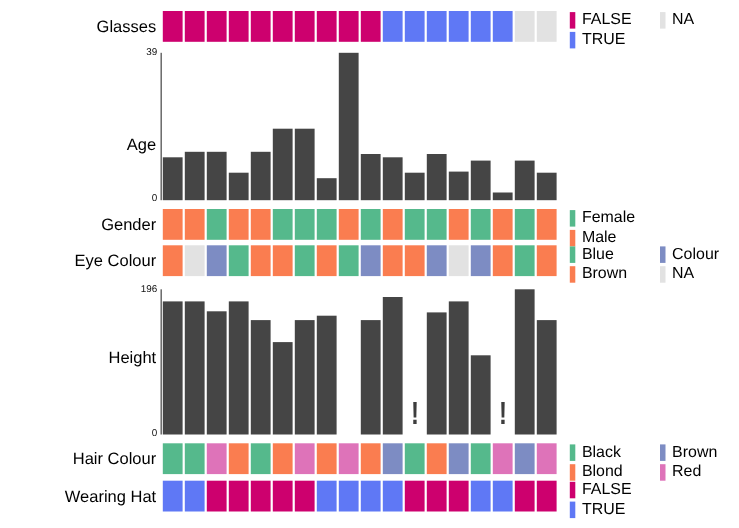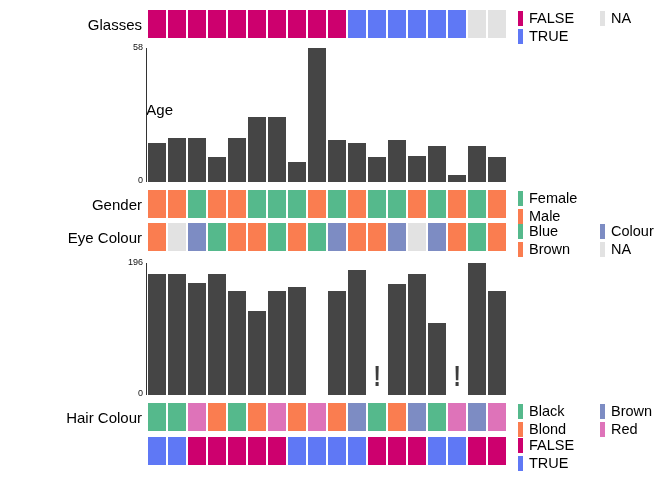--- a/index.html
+++ b/index.html
@@ -17,26 +17,28 @@
   .legend-item{position:absolute;height:15px;display:flex;align-items:center;}
   .legend-swatch{width:5px;height:15px;margin-right:6px;flex:0 0 auto;}
   .legend-text{font-size:14.5px;color:#000;white-space:nowrap;line-height:1;}
 </style>
 </head>
 <body>
 
 <div class="stage">
 
   <div class="row-label" style="top:17px;">Glasses</div>
-  <div class="row-label" style="top:102px;margin-left:31px;">Age</div>
+  <div class="row-label" style="top:124px;">Age</div>
   <div class="row-label" style="top:230px;">Eye Colour</div>
   <div class="row-label" style="top:197px;">Gender</div>
+  <div class="row-label" style="top:318px;">Height</div>
   <div class="row-label" style="top:410px;">Hair Colour</div>
-
-  <div class="axis-num" style="left:103px;top:42px;">58</div>
+  <div class="row-label" style="top:444px;">Wearing Hat</div>
+
+  <div class="axis-num" style="left:103px;top:42px;">39</div>
   <div class="axis-num" style="left:103px;top:175px;">0</div>
   <div class="axis-line" style="left:146px;top:48px;height:134px;"></div>
 
   <div class="axis-num" style="left:103px;top:257px;text-align:right;">196</div>
   <div class="axis-num" style="left:103px;top:388px;">0</div>
   <div class="axis-line" style="left:146px;top:263px;height:132px;"></div>
 
   <div id="gen">
       <div class="tile" style="left: 147.7px; top: 10px; width: 18.4px; background: rgb(205, 0, 110);"></div>
       <div class="tile" style="left: 167.7px; top: 10px; width: 18.4px; background: rgb(205, 0, 110);"></div>

